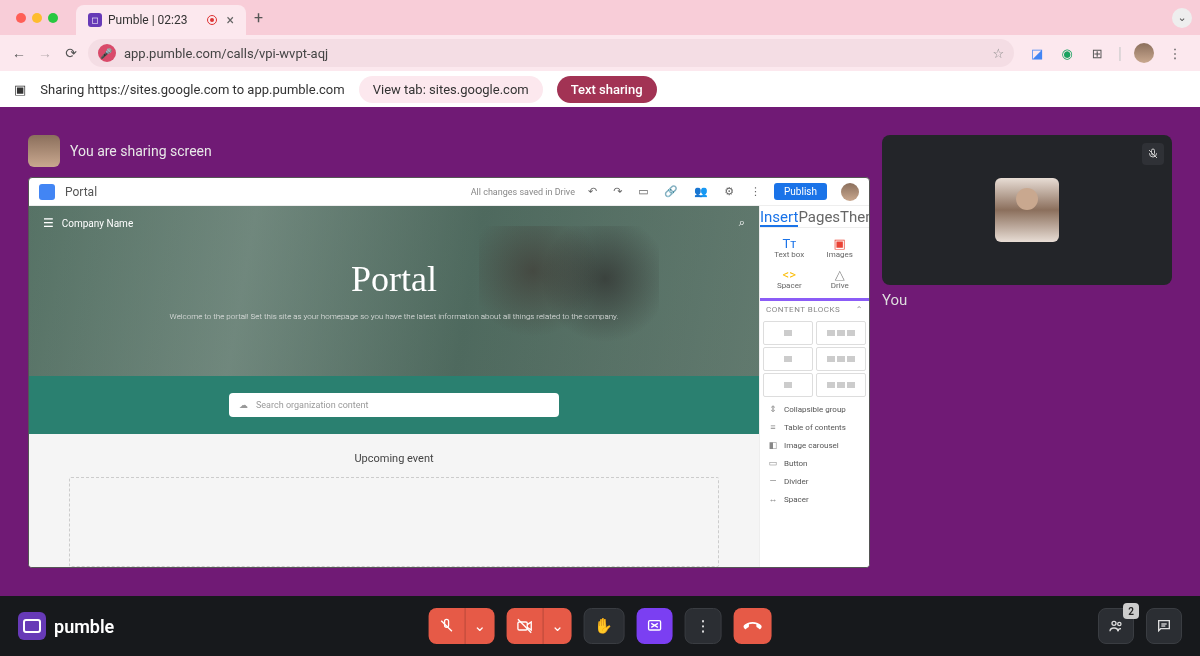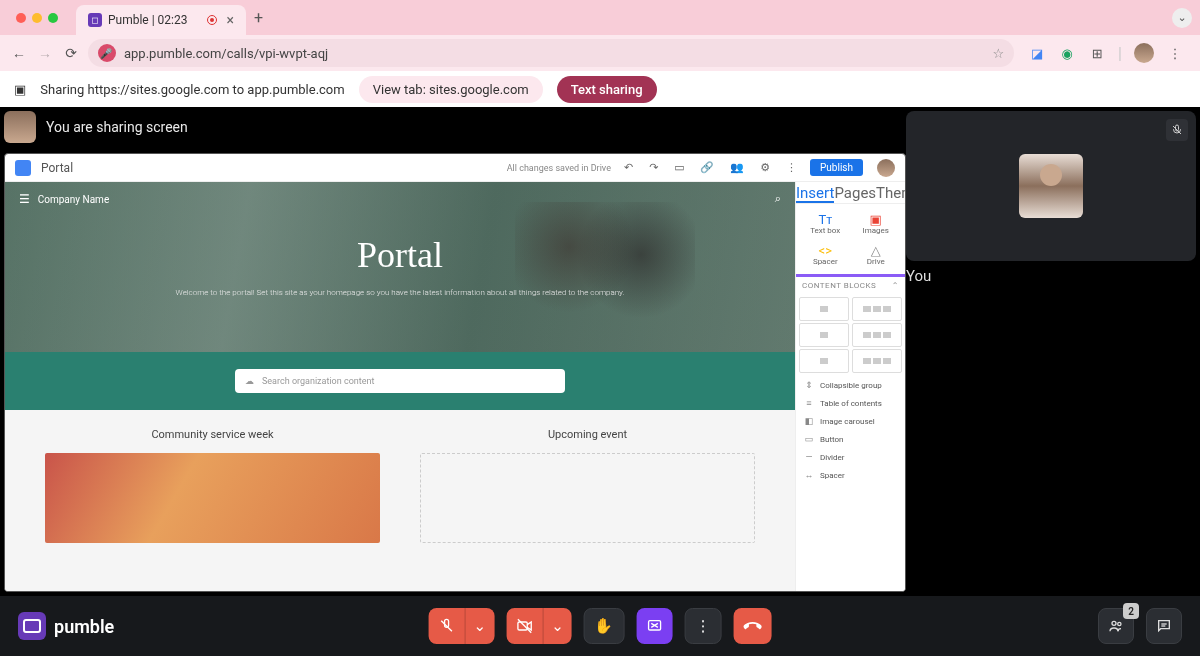--- a/index.html
+++ b/index.html
@@ -23,21 +23,21 @@
 .ext-row { display:flex; gap:12px; align-items:center; padding:0 6px; }
 .ext { width:18px; height:18px; display:flex; align-items:center; justify-content:center; font-size:13px; }
 .prof-av { width:20px; height:20px; border-radius:50%; background:linear-gradient(#8b6f5c,#c9a88f); }
 
 
 .share-bar { background:#fff; height:36px; display:flex; align-items:center; padding:0 14px; gap:14px; font-size:13px; color:#333; }
 .btn-view { background:#fce8ee; border-radius:16px; padding:6px 14px; font-size:13px; color:#333; }
 .btn-stop { background:#a23354; color:#fff; border-radius:16px; padding:6px 14px; font-size:13px; font-weight:500; }
 
 
-.call-area { position:absolute; top:107px; left:0; right:0; bottom:60px; background:#000000; padding:4px; display:flex; }
+.call-area { position:absolute; top:107px; left:0; right:0; bottom:60px; background:#701a75; padding:28px; display:flex; gap:12px; }
 .main-share { flex:1; display:flex; flex-direction:column; gap:10px; }
 .share-head { display:flex; align-items:center; gap:10px; }
 .share-av { width:32px; height:32px; border-radius:6px; background:linear-gradient(#8b6f5c,#c9a88f); }
 .share-txt { color:#e8e8e8; font-size:14px; }
 .shared-window { flex:1; background:#fff; border:1px solid #555; border-radius:4px; overflow:hidden; position:relative; }
 
 
 .gs-top { height:28px; display:flex; align-items:center; padding:0 10px; gap:10px; border-bottom:1px solid #eee; }
 .gs-logo { width:16px; height:16px; background:#4285f4; border-radius:3px; }
 .gs-title { font-size:12px; color:#555; }
@@ -188,24 +188,20 @@
             <div class="hero-sub">Welcome to the portal! Set this site as your homepage so you have the latest information about all things related to the company.</div>
           </div>
           <div class="search-band">
             <div class="search-box">
               <span>☁</span>
               <span>Search organization content</span>
             </div>
           </div>
           <div class="content-row">
             <div class="col">
-              <div class="col-title">Community service week</div>
-              <div class="col-img"></div>
-            </div>
-            <div class="col">
               <div class="col-title">Upcoming event</div>
               <div class="col-ph"></div>
             </div>
           </div>
         </div>
         <div class="gs-side">
           <div class="gs-tabs">
             <div class="gs-tab active">Insert</div>
             <div class="gs-tab">Pages</div>
             <div class="gs-tab">Themes</div>

